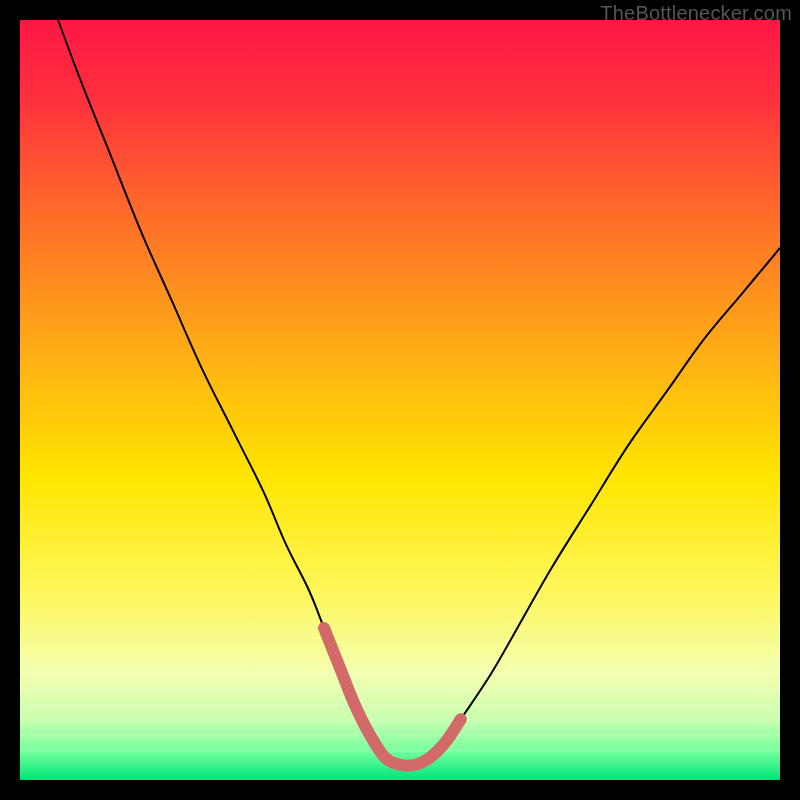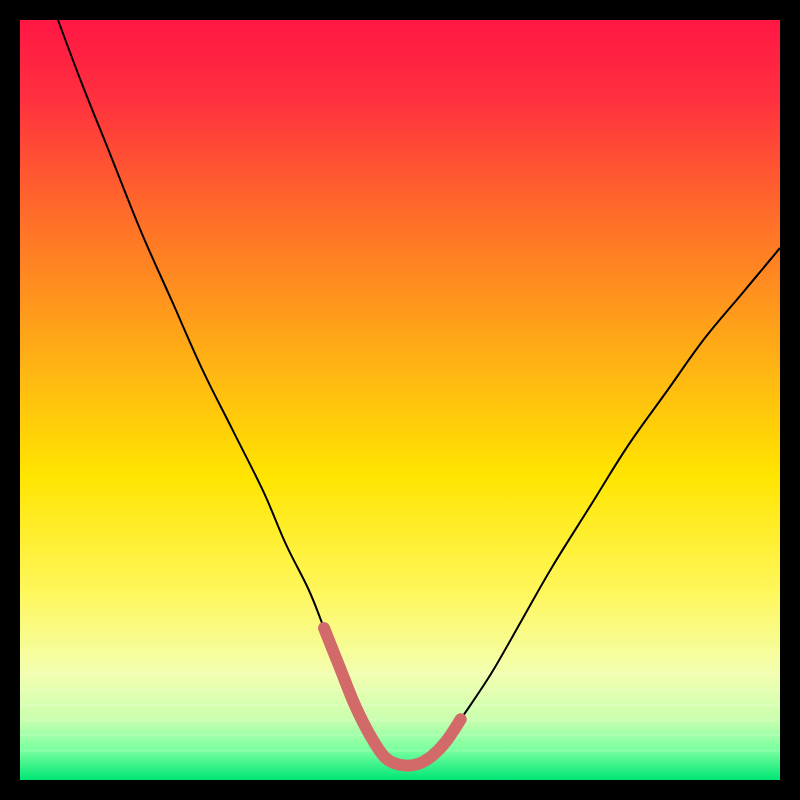--- a/index.html
+++ b/index.html
@@ -61,13 +61,14 @@
         <rect x="0" y="653.6" width="760" height="2" fill="rgba(255,255,255,0.15)"></rect>
         <rect x="0" y="668.8" width="760" height="2" fill="rgba(255,255,255,0.15)"></rect>
         <rect x="0" y="684" width="760" height="2" fill="rgba(255,255,255,0.15)"></rect>
         <rect x="0" y="699.1999999999999" width="760" height="2" fill="rgba(255,255,255,0.15)"></rect>
         <rect x="0" y="714.4" width="760" height="2" fill="rgba(255,255,255,0.15)"></rect>
         <rect x="0" y="729.6" width="760" height="2" fill="rgba(255,255,255,0.15)"></rect>
         <path d="M 38 0 C 42.104 10.943999999999992, 51.224000000000004 36.175999999999945, 60.800000000000004 60.799999999999955 C 70.376 85.42399999999996, 80.256 109.44000000000005, 91.2 136.80000000000007 C 102.144 164.16000000000008, 110.656 186.80800000000008, 121.60000000000001 212.80000000000007 C 132.544 238.79200000000006, 141.056 256.576, 152 281.2 C 162.944 305.82399999999996, 171.45600000000002 326.344, 182.4 349.59999999999997 C 193.344 372.85599999999994, 201.85600000000002 388.512, 212.8 410.4 C 223.744 432.28799999999995, 233.62400000000002 450.68, 243.20000000000002 471.2 C 252.776 491.71999999999997, 257.79200000000003 506.616, 266 524.4 C 274.20799999999997 542.184, 281.96000000000004 554.952, 288.8 570 C 295.64 585.048, 298.528 594.32, 304 608 C 309.472 621.68, 313.728 632.32, 319.2 646 C 324.67199999999997 659.68, 328.928 671.688, 334.4 684 C 339.87199999999996 696.312, 344.12800000000004 704.824, 349.6 714.4 C 355.072 723.976, 359.32800000000003 731.7280000000001, 364.8 737.2 C 370.272 742.672, 374.528 743.432, 380 744.8 C 385.472 746.1679999999999, 389.728 746.1679999999999, 395.2 744.8 C 400.67199999999997 743.432, 404.92800000000005 741.3040000000001, 410.40000000000003 737.2 C 415.872 733.096, 420.12800000000004 728.84, 425.6 722 C 431.072 715.16, 432.592 711.5120000000001, 440.79999999999995 699.2 C 449.0079999999999 686.888, 460.256 671.384, 471.2 653.6 C 482.144 635.816, 490.656 619.552, 501.6 600.4 C 512.544 581.2479999999999, 519.688 567.72, 532 547.2 C 544.312 526.6800000000001, 556.32 508.288, 570 486.40000000000003 C 583.68 464.51200000000006, 594.32 446.12, 608 425.6 C 621.68 405.08000000000004, 632.32 391.55199999999996, 646 372.4 C 659.68 353.248, 670.32 336.98400000000004, 684 319.20000000000005 C 697.68 301.41600000000005, 708.32 290.01599999999996, 722 273.59999999999997 C 735.68 257.18399999999997, 753.16 236.208, 760 228" fill="none" stroke="#000000" stroke-width="2" stroke-linecap="butt" stroke-linejoin="round"></path>
         <path d="M 304 608 C 306.736 614.84, 313.728 632.32, 319.2 646 C 324.67199999999997 659.68, 328.928 671.688, 334.4 684 C 339.87199999999996 696.312, 344.12800000000004 704.824, 349.6 714.4 C 355.072 723.976, 359.32800000000003 731.7280000000001, 364.8 737.2 C 370.272 742.672, 374.528 743.432, 380 744.8 C 385.472 746.1679999999999, 389.728 746.1679999999999, 395.2 744.8 C 400.67199999999997 743.432, 404.92800000000005 741.3040000000001, 410.40000000000003 737.2 C 415.872 733.096, 420.12800000000004 728.84, 425.6 722 C 431.072 715.16, 438.06399999999996 703.3040000000001, 440.79999999999995 699.2" fill="none" stroke="#d26a6a" stroke-width="12" stroke-linecap="round" stroke-linejoin="round"></path>
       </svg>
   </div>
+  <div class="watermark">TheBottlenecker.com</div>
 </div>
 
 </body></html>

